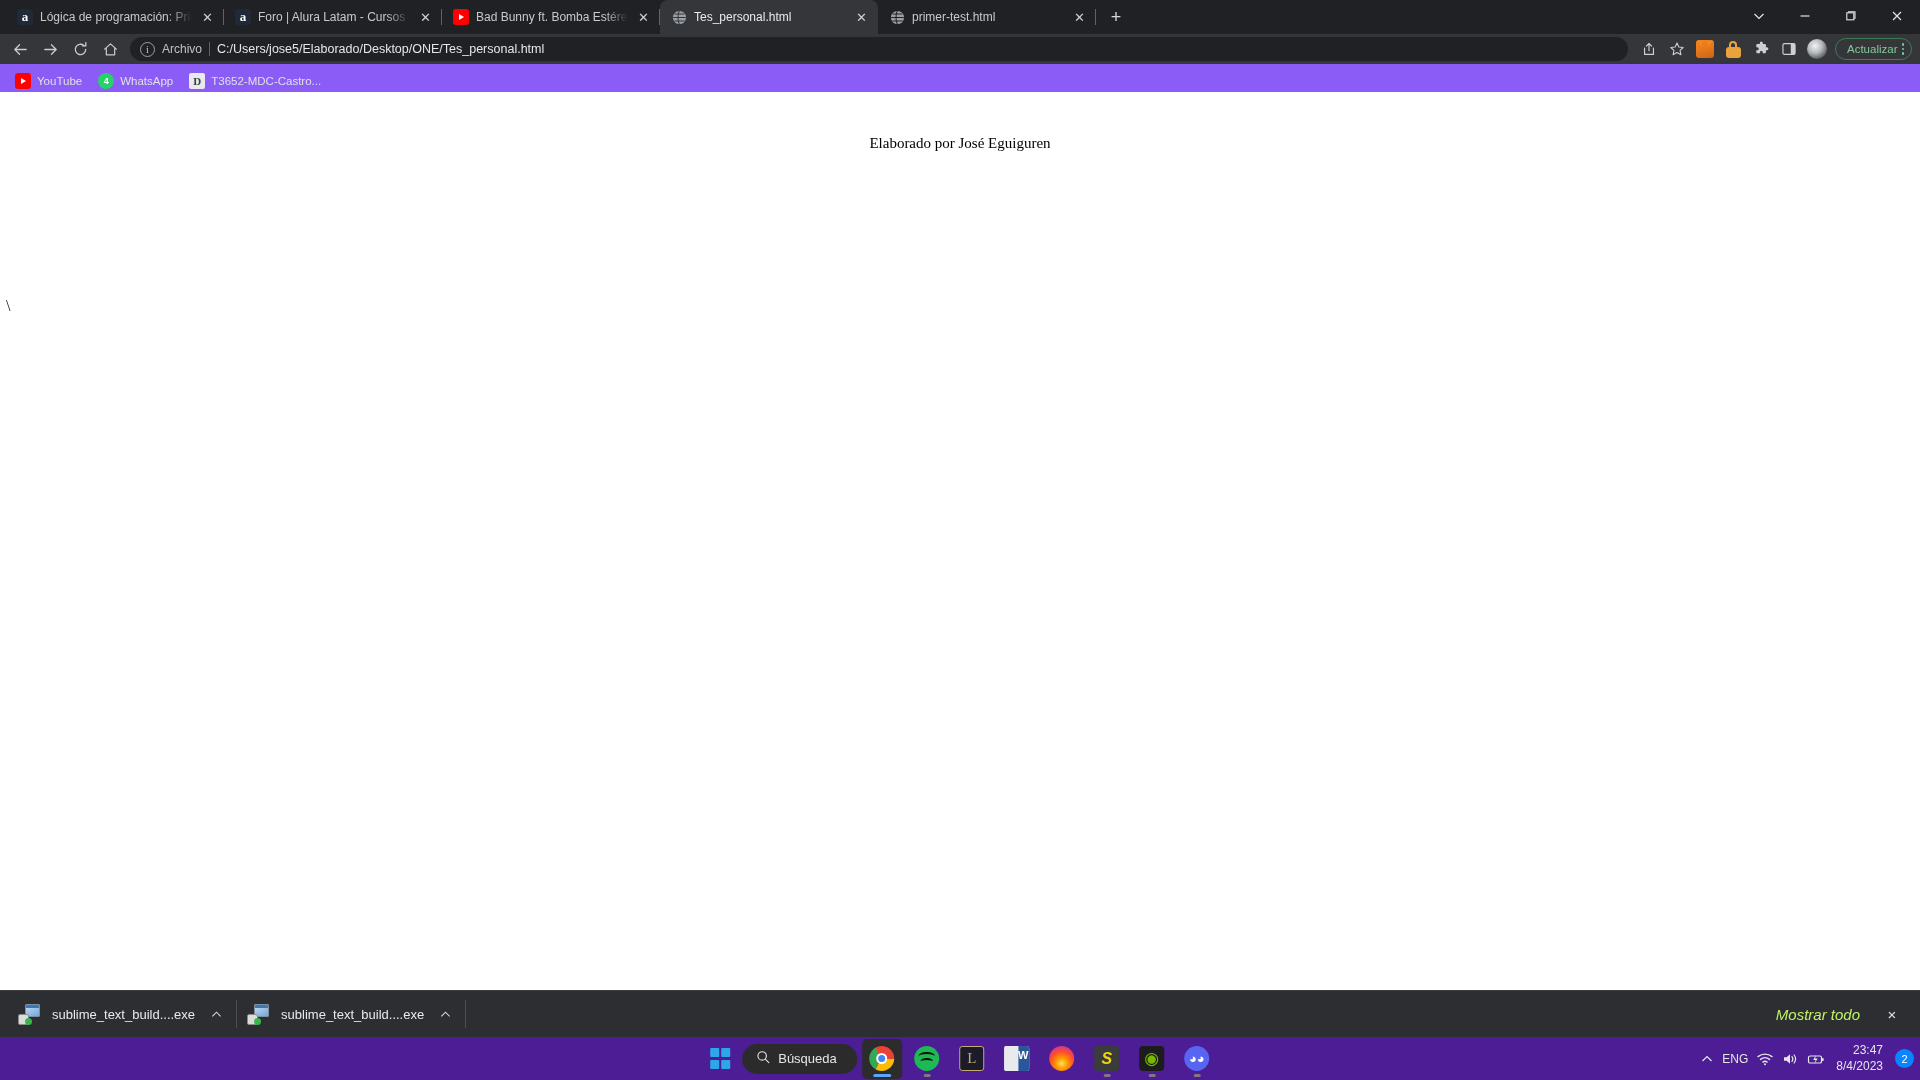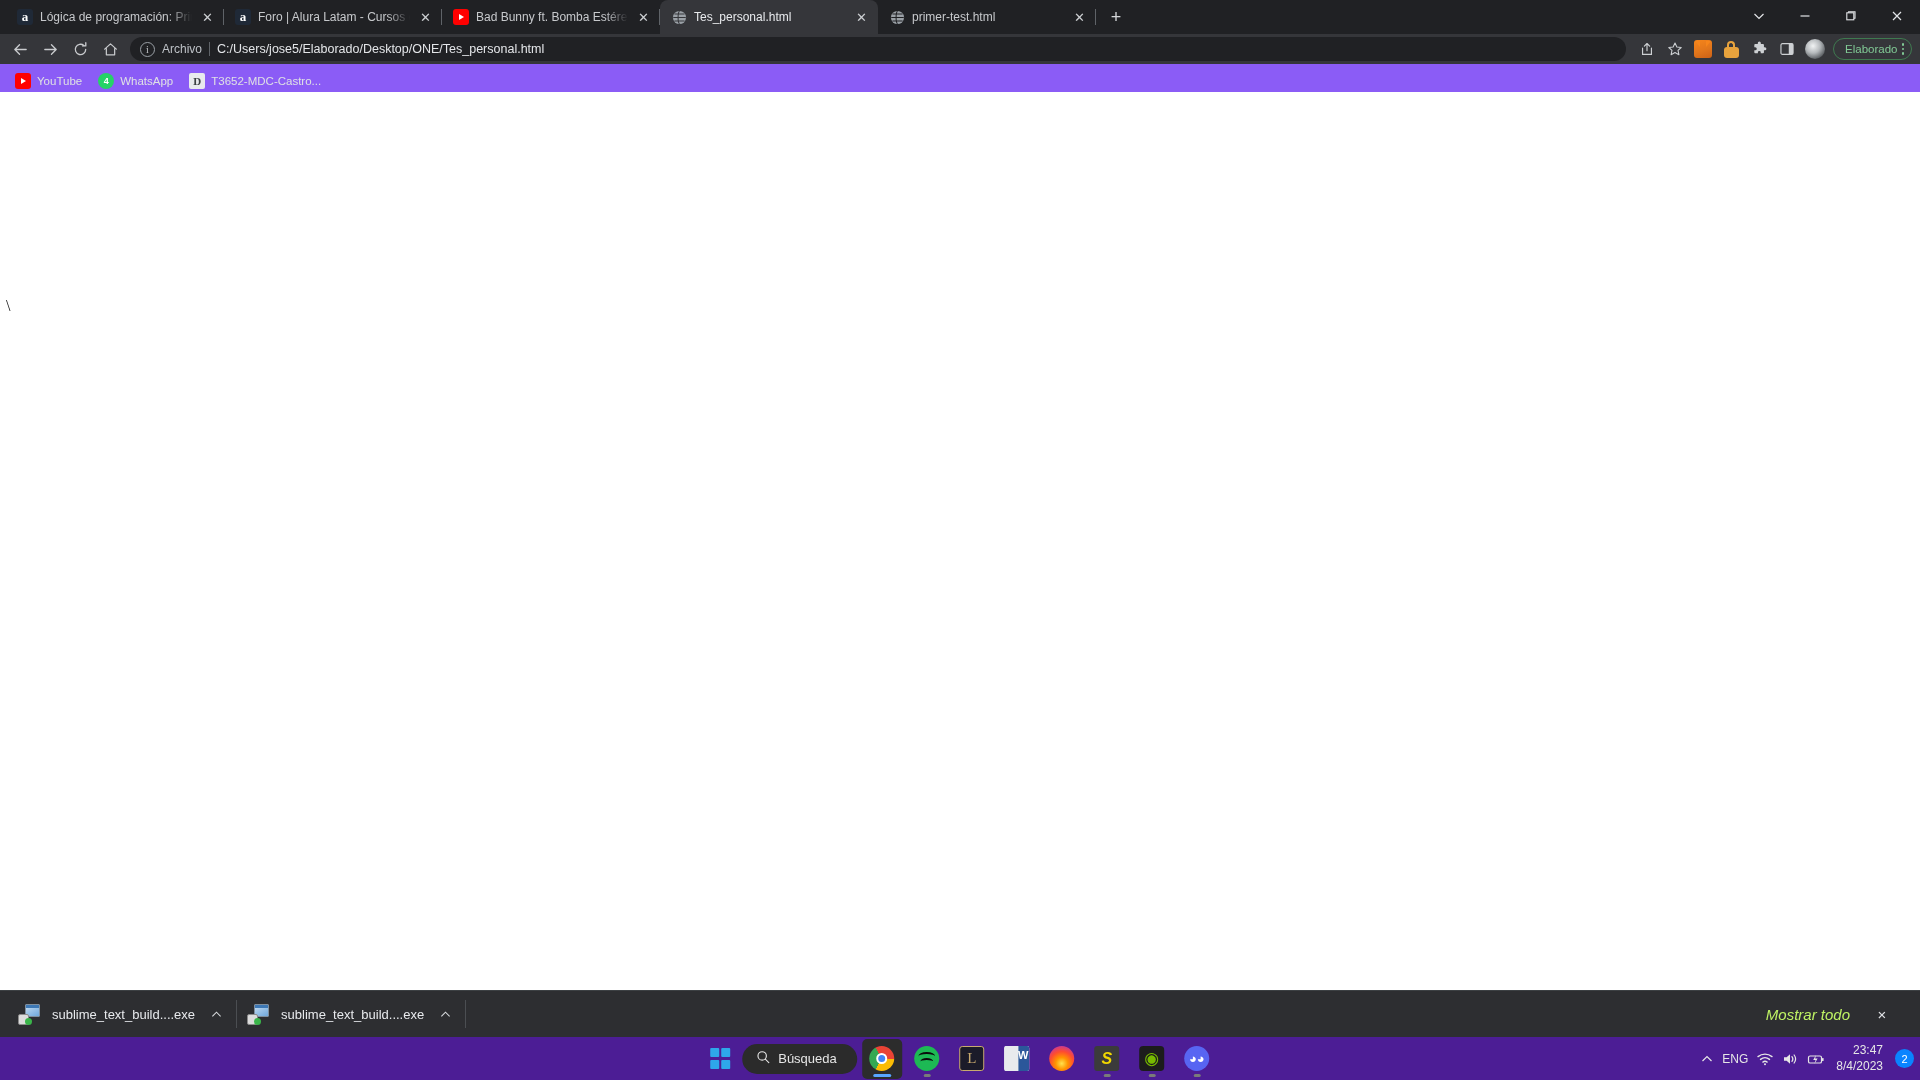--- a/index.html
+++ b/index.html
@@ -298,21 +298,21 @@
     text-decoration: underline;
   }
 
   
   .downloadbar {
     height: 47px;
     background: #2d2e31;
     border-top: 1px solid #3c4043;
     display: flex;
     align-items: center;
-    padding: 0 24px 0 8px;
+    padding: 0 14px 0 8px;
     flex: 0 0 auto;
   }
   .dl-item {
     display: flex;
     align-items: center;
     gap: 12px;
     padding: 0 12px 0 10px;
     height: 38px;
     position: relative;
     color: #e8eaed;
@@ -672,21 +672,21 @@
   <div class="tb-icon">
     <svg width="16" height="16" viewBox="0 0 18 18">
         <rect x="2.2" y="3" width="13.6" height="12" rx="1.6" stroke="currentColor" stroke-width="1.3" fill="none"></rect>
         <rect x="11" y="3" width="4.8" height="12" fill="currentColor"></rect>
       </svg>
   </div>
   <div class="tb-icon">
     <span class="avatar"></span>
   </div>
   <div class="update-btn">
-    <span>Elaborado</span>
+    <span>Actualizar</span>
     <span class="kebab">
         <i></i>
         <i></i>
         <i></i>
       </span>
   </div>
 </div>
 
 <div class="bookmarks">
   <div class="bm">
@@ -698,20 +698,21 @@
     <span>WhatsApp</span>
   </div>
   <div class="bm">
     <span class="bm-ico bm-doc">D</span>
     <span>T3652-MDC-Castro...</span>
   </div>
 </div>
 
 <div class="page">
   <div class="stray">\</div>
+  <p class="byline">Elaborado por José Eguiguren</p>
 </div>
 
 <div class="downloadbar">
   <div class="dl-item">
     <span class="dl-ico">
       <span class="win"></span>
         <span class="bar"></span>
         <span class="gear"></span>
         <span class="dot"></span>
     </span>

